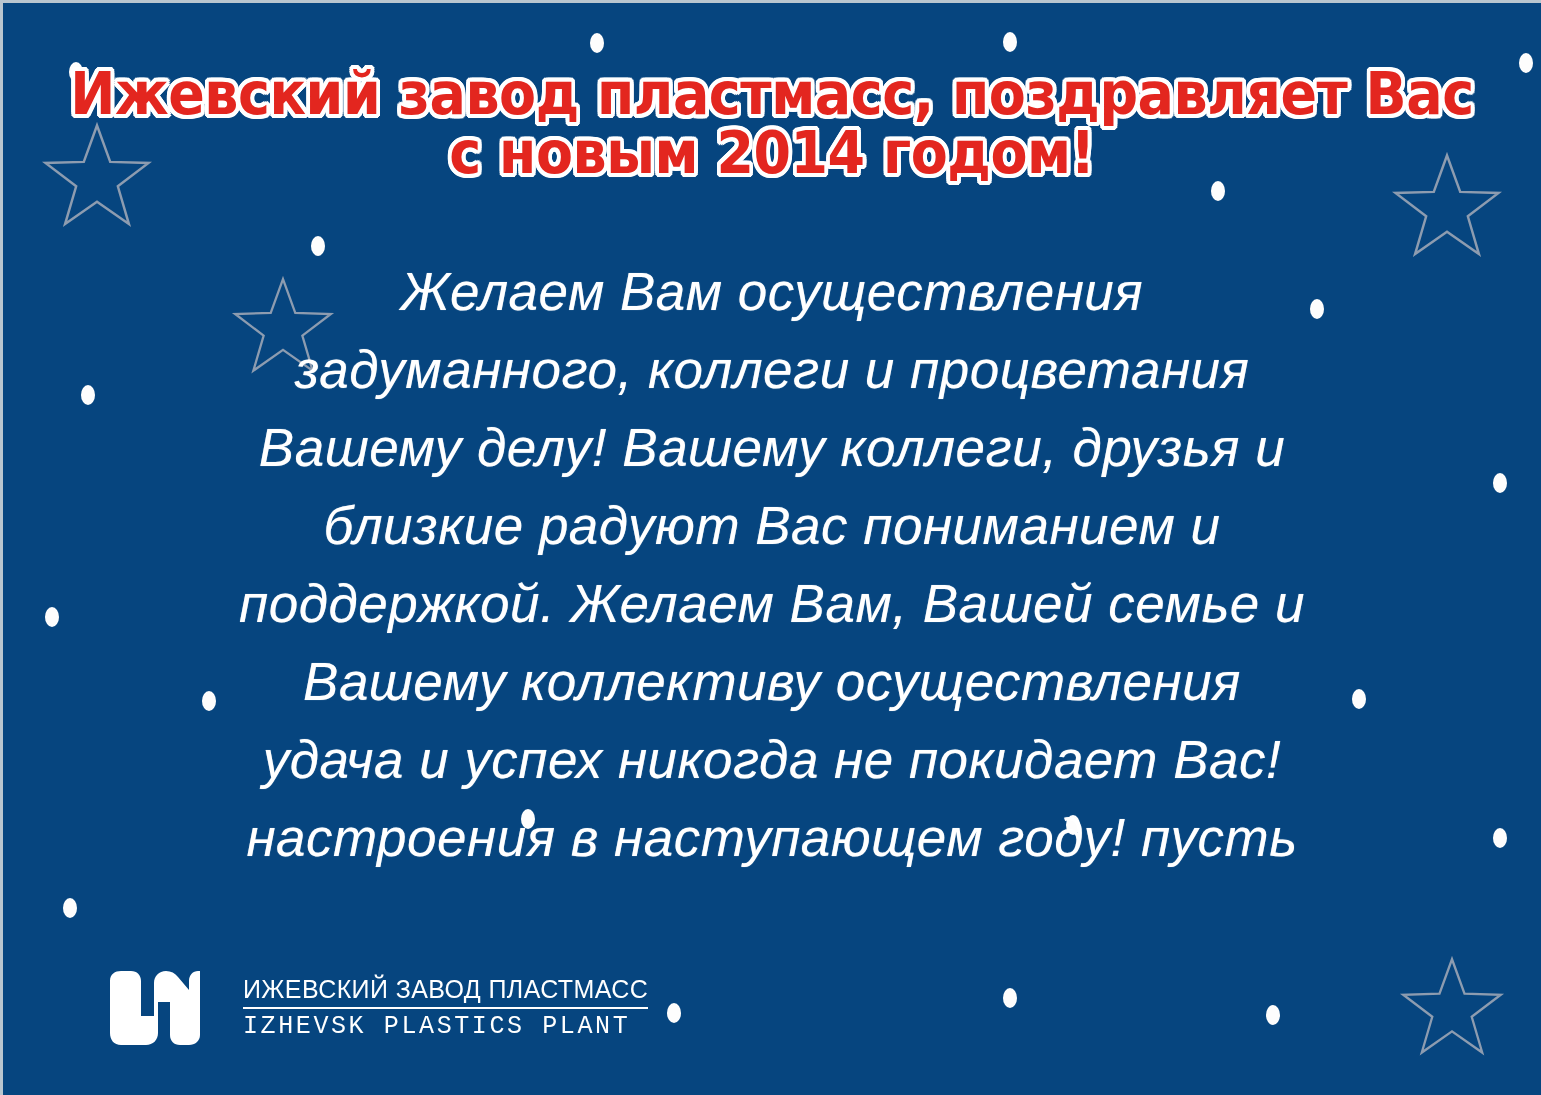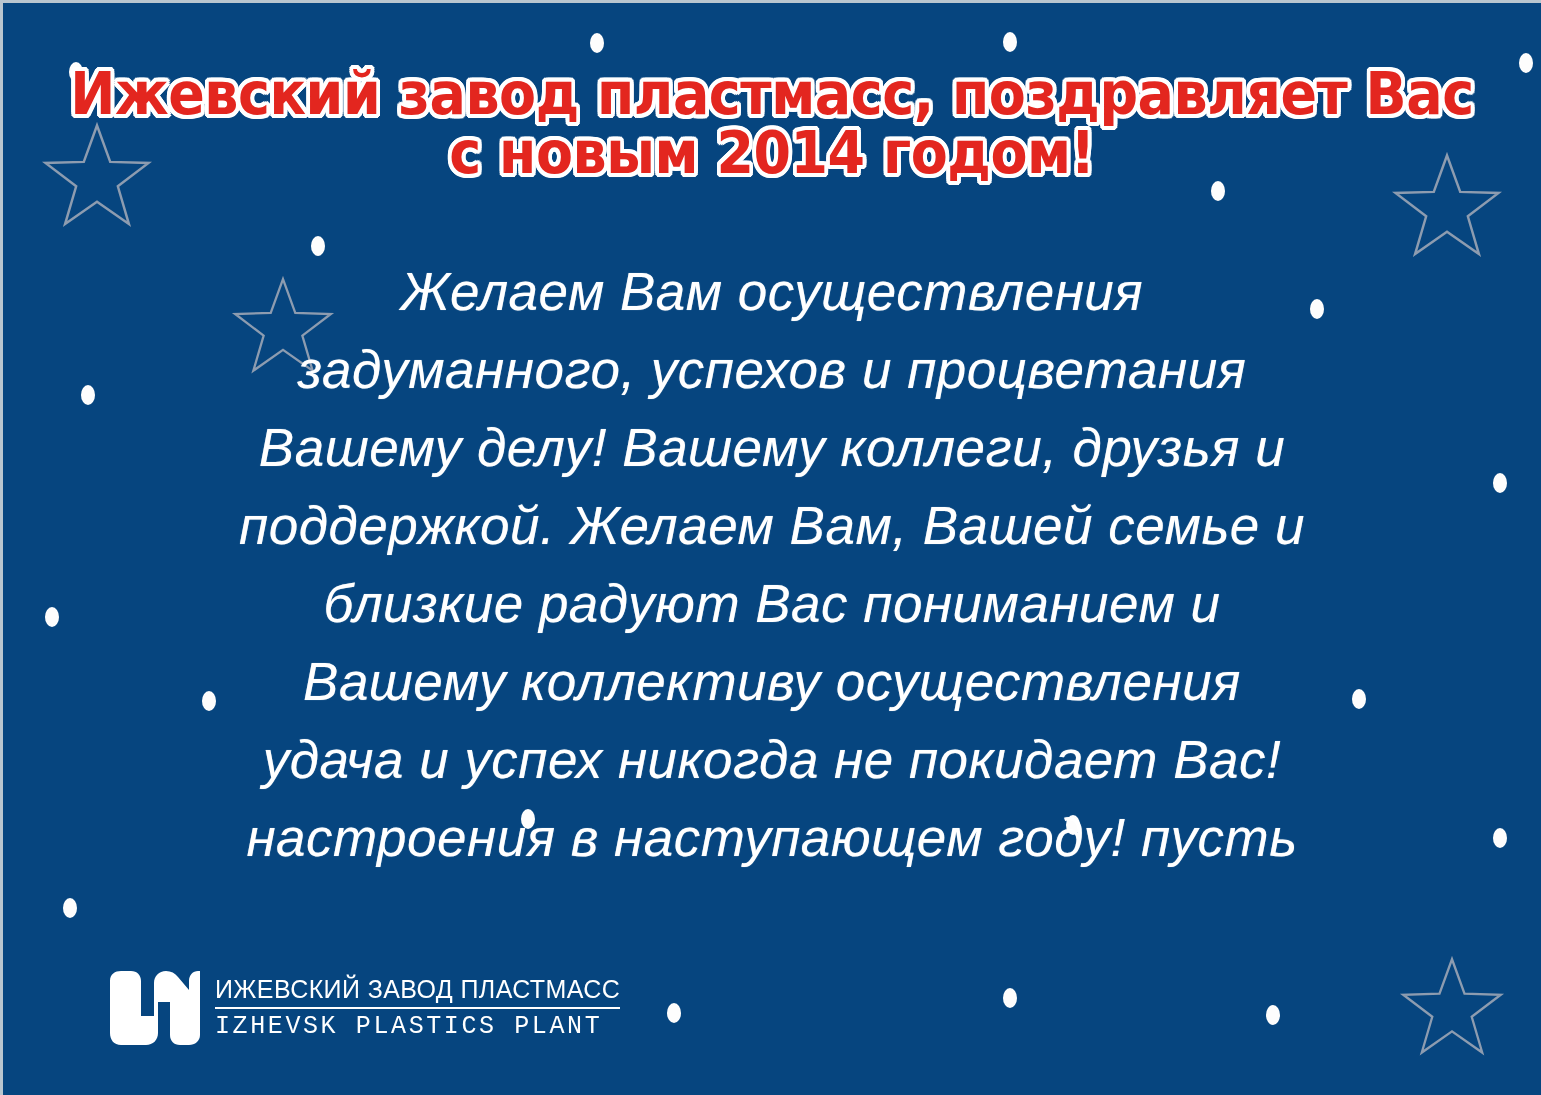--- a/index.html
+++ b/index.html
@@ -92,21 +92,21 @@
     position: absolute;
     left: 104px;
     bottom: 48px;
     display: flex;
     align-items: center;
     z-index: 6;
   }
   #logo-mark { width: 96px; height: 78px; flex: 0 0 auto; }
   #logo-mark svg { display: block; }
   #logo-text {
-    margin-left: 12px;
+    margin-left: 40px;
     color: #ffffff;
   }
   .logo-ru {
     font-family: "Liberation Sans", sans-serif;
     font-size: 25px;
     letter-spacing: 0.4px;
     white-space: nowrap;
     line-height: 1.12;
   }
   .logo-rule {
@@ -173,24 +173,24 @@
       <div class="dot" style="left: 1263px; top: 1002px; width: 14px; height: 20px; background: rgb(253, 253, 253);"></div>
     </div>
 
   <div id="title">
     <span class="title-line">Ижевский завод пластмасс, поздравляет Вас</span>
     <span class="title-line">с новым 2014 годом!</span>
   </div>
 
   <div id="greeting">
       <span class="gline">Желаем Вам осуществления</span>
-      <span class="gline">задуманного, успехов и процветания</span>
+      <span class="gline">задуманного, коллеги и процветания</span>
       <span class="gline">Вашему делу! Вашему коллеги, друзья и</span>
+      <span class="gline">близкие радуют Вас пониманием и</span>
       <span class="gline">поддержкой. Желаем Вам, Вашей семье и</span>
-      <span class="gline">близкие радуют Вас пониманием и</span>
       <span class="gline">Вашему коллективу осуществления</span>
       <span class="gline">удача и успех никогда не покидает Вас!</span>
       <span class="gline">настроения в наступающем году! пусть</span>
     </div>
 
   <div id="logo">
     <div id="logo-mark">
       <svg viewBox="0 0 96 78" width="96" height="78" aria-hidden="true">
         <path fill="#ffffff" d="
           M3,12

